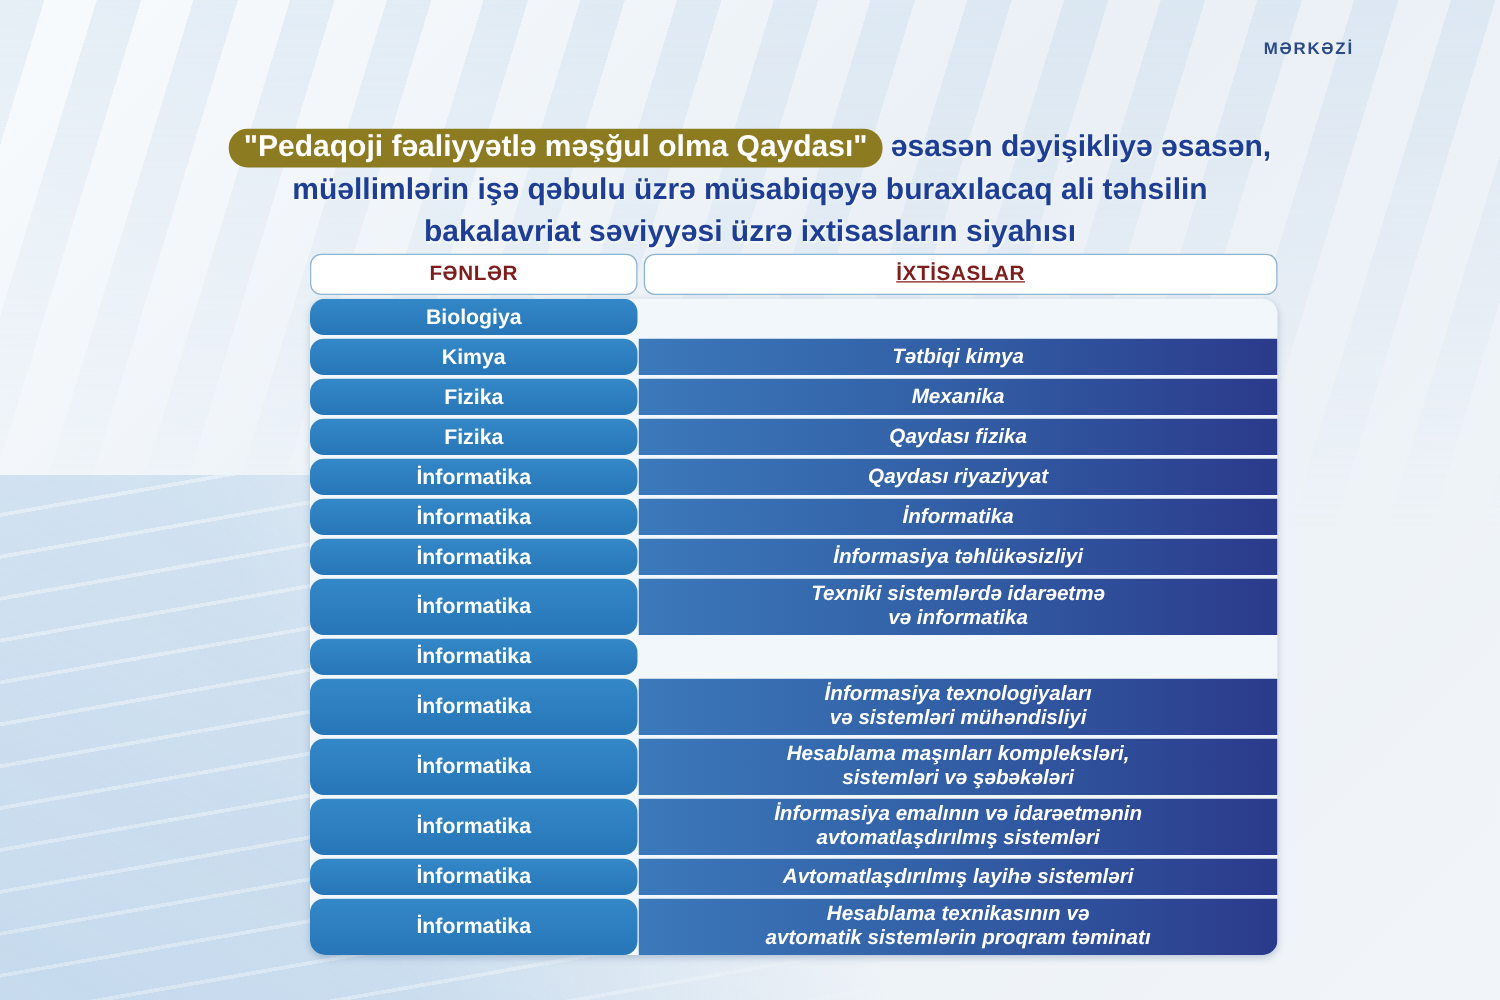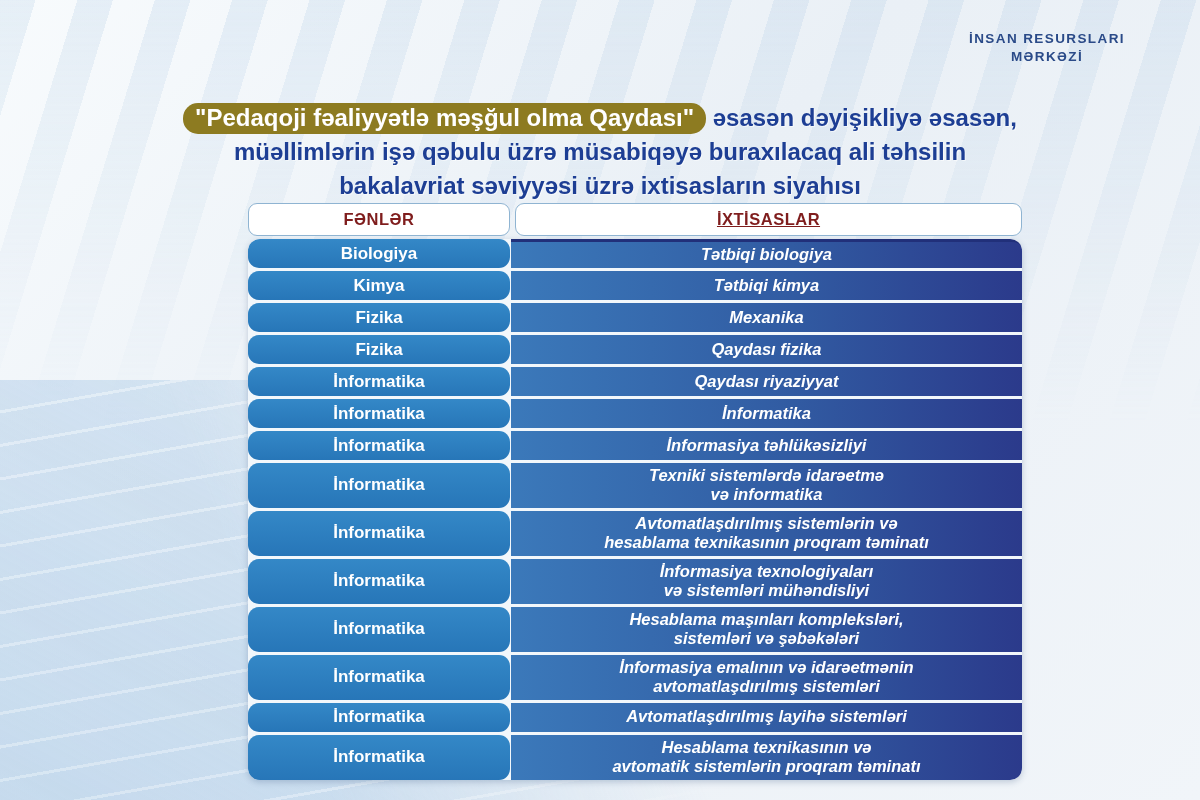--- a/index.html
+++ b/index.html
@@ -81,39 +81,37 @@
   .trow:last-child .td-subject { border-bottom-left-radius:10px; }
   .trow:last-child .td-specialty { border-bottom-right-radius:10px; }
 </style>
 </head>
 <body>
 
 <div class="swoosh-top"></div>
 <div class="swoosh-bottom"></div>
 
 <div class="brand">
-  <div>İNSAN RESURSLARI</div>
   <div>MƏRKƏZİ</div>
 </div>
 
 <div class="title">
   <div><span class="pill">"Pedaqoji fəaliyyətlə məşğul olma Qaydası"</span><span> əsasən dəyişikliyə əsasən,</span></div>
   <div>müəllimlərin işə qəbulu üzrə müsabiqəyə buraxılacaq ali təhsilin</div>
   <div>bakalavriat səviyyəsi üzrə ixtisasların siyahısı</div>
 </div>
 
 <div class="table-wrap">
   <div class="thead">
     <div class="th left">FƏNLƏR</div>
     <div class="th right">İXTİSASLAR</div>
   </div>
   <div class="tbody" id="tbody">
       <div class="trow">
         <div class="td-subject">Biologiya</div>
-        <div class="td-specialty">Tətbiqi biologiya</div>
       </div>
       <div class="trow">
         <div class="td-subject">Kimya</div>
         <div class="td-specialty">Tətbiqi kimya</div>
       </div>
       <div class="trow">
         <div class="td-subject">Fizika</div>
         <div class="td-specialty">Mexanika</div>
       </div>
       <div class="trow">
@@ -132,22 +130,20 @@
         <div class="td-subject">İnformatika</div>
         <div class="td-specialty">İnformasiya təhlükəsizliyi</div>
       </div>
       <div class="trow">
         <div class="td-subject">İnformatika</div>
         <div class="td-specialty">Texniki sistemlərdə idarəetmə
 və informatika</div>
       </div>
       <div class="trow">
         <div class="td-subject">İnformatika</div>
-        <div class="td-specialty">Avtomatlaşdırılmış sistemlərin və
-hesablama texnikasının proqram təminatı</div>
       </div>
       <div class="trow">
         <div class="td-subject">İnformatika</div>
         <div class="td-specialty">İnformasiya texnologiyaları
 və sistemləri mühəndisliyi</div>
       </div>
       <div class="trow">
         <div class="td-subject">İnformatika</div>
         <div class="td-specialty">Hesablama maşınları kompleksləri,
 sistemləri və şəbəkələri</div>

